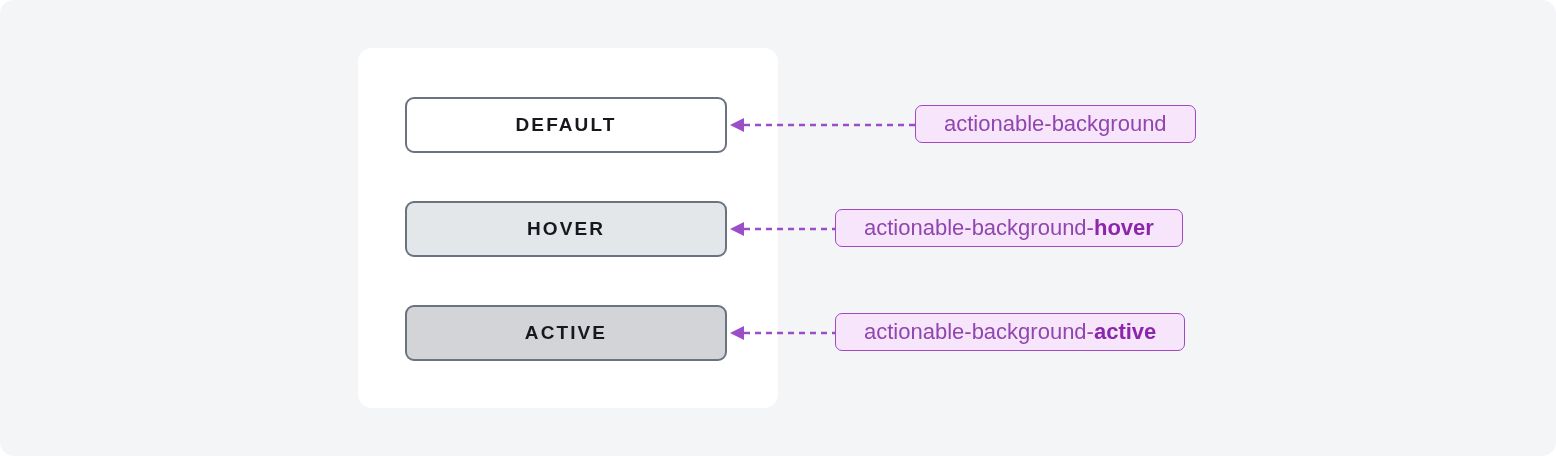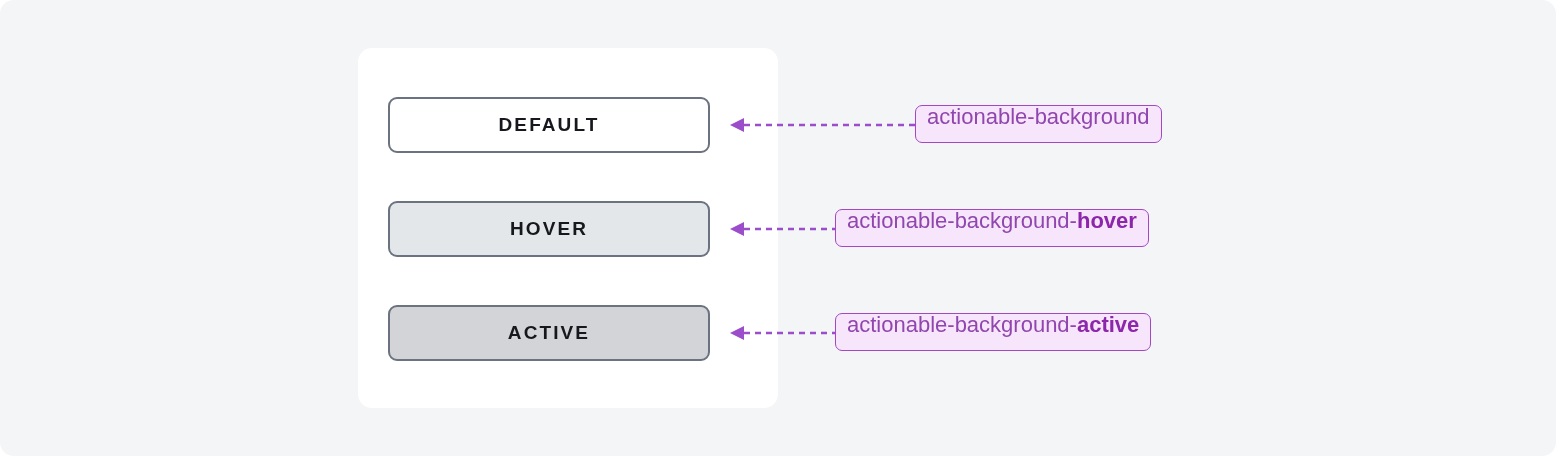--- a/index.html
+++ b/index.html
@@ -24,21 +24,21 @@
     top: 48px;
     width: 420px;
     height: 360px;
     background: #ffffff;
     border-radius: 14px;
   }
 
   
   .state-btn {
     position: absolute;
-    left: 388px;
+    left: 405px;
     width: 322px;
     height: 56px;
     box-sizing: border-box;
     border: 2px solid #6b7280;
     border-radius: 9px;
     display: flex;
     align-items: center;
     justify-content: center;
     font-size: 19px;
     font-weight: bold;
@@ -61,21 +61,22 @@
 
   
   .token-label {
     position: absolute;
     height: 38px;
     box-sizing: border-box;
     background: #f7e6fb;
     border: 1.5px solid #a347c4;
     border-radius: 7px;
     display: flex;
-    padding: 0 11px;
+    align-items: center;
+    padding: 0 28px;
     font-size: 22px;
     color: #9046ae;
     white-space: nowrap;
     line-height: 1;
   }
   .token-label .suffix {
     font-weight: bold;
     color: #8c26ab;
   }
   .token-label.t-default { left: 915px; top: 105px; }

